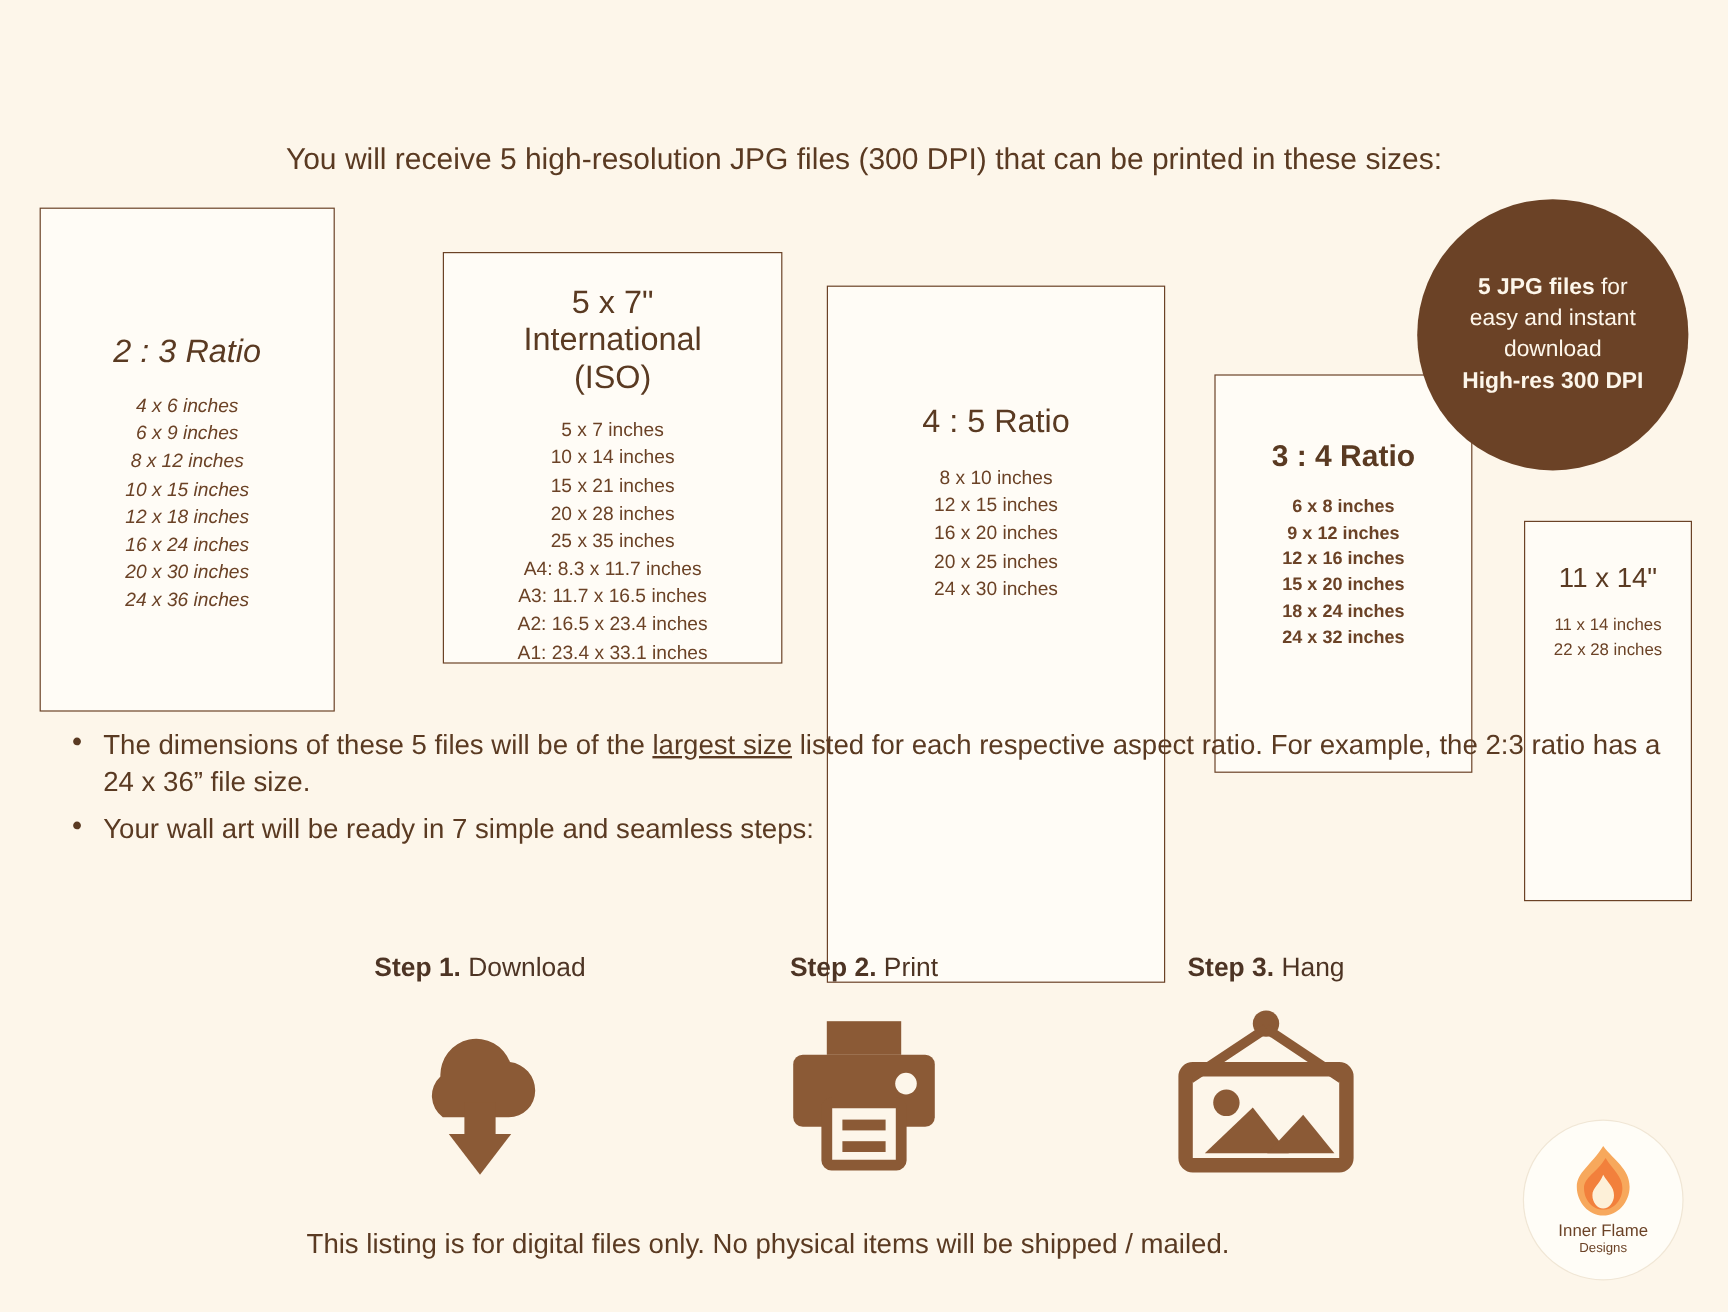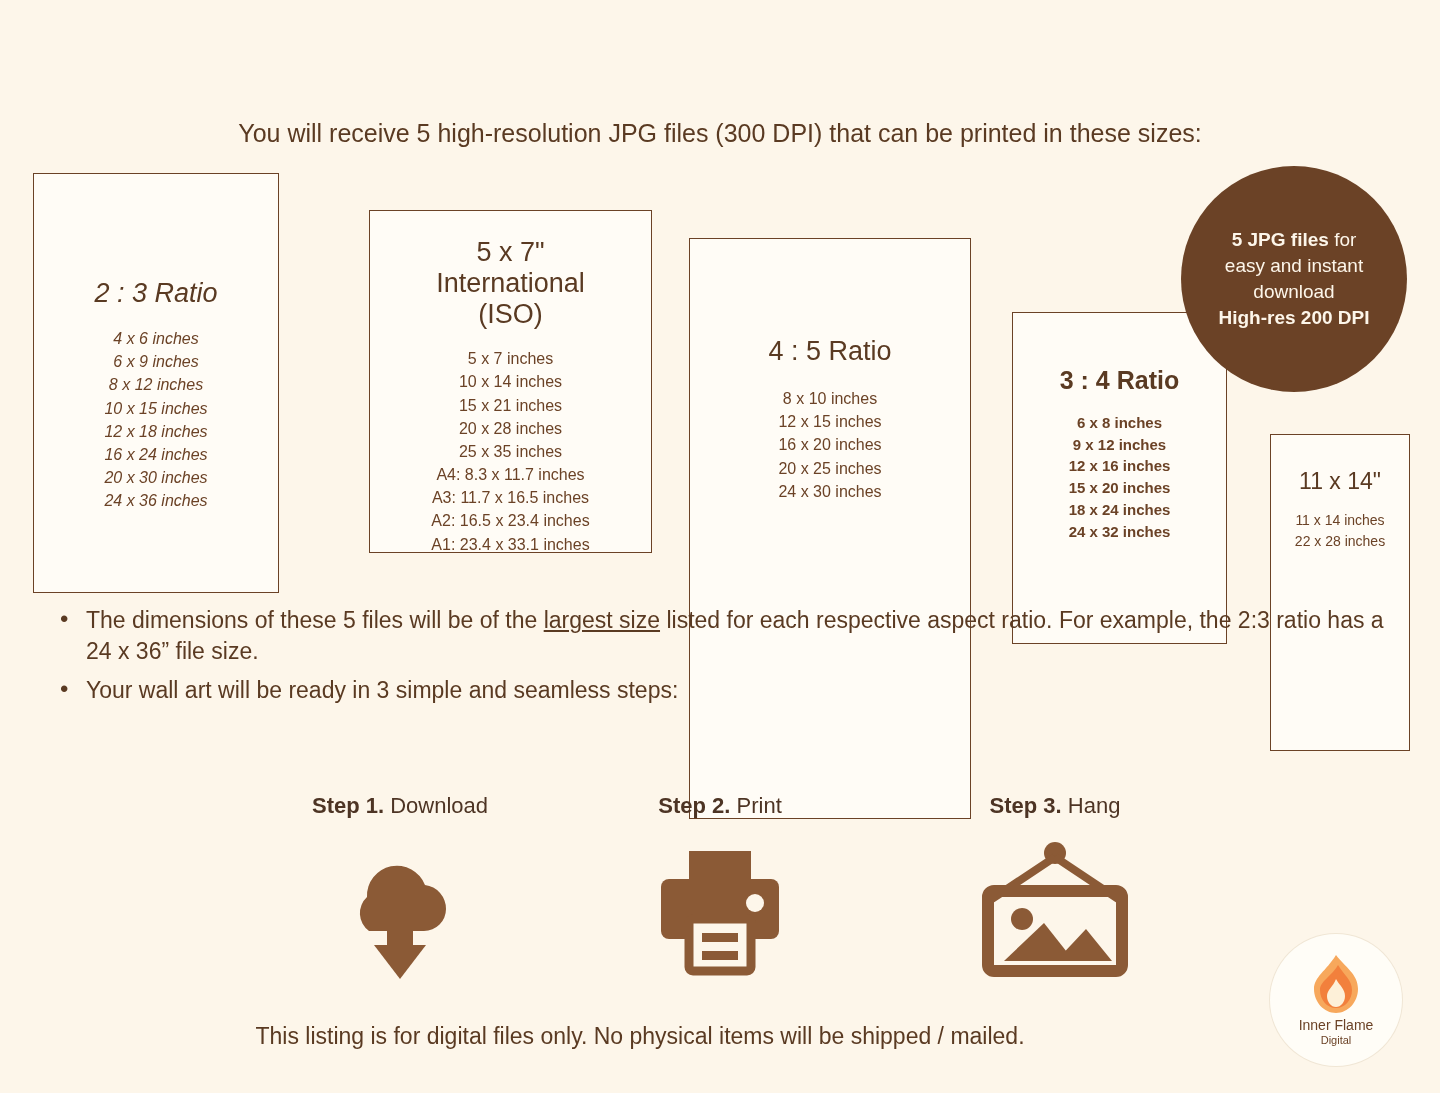--- a/index.html
+++ b/index.html
@@ -258,31 +258,31 @@
 22 x 28 inches</div>
     </div>
 
   </div>
 
   <div class="badge">
     <div class="badge-inner">
       <b>5 JPG files</b><span> for</span><br>
       <span>easy and instant</span><br>
       <span>download</span><br>
-      <b>High-res 200 DPI</b>
+      <b>High-res 300 DPI</b>
     </div>
   </div>
 
   <div class="bullets">
     <ul>
       <li>
         <span>The dimensions of these 5 files will be of the </span><span class="u">largest size</span><span> listed for each respective aspect ratio. For example, the 2:3 ratio has a 24 x 36” file size.</span>
       </li>
       <li>
-        <span>Your wall art will be ready in 3 simple and seamless steps:</span>
+        <span>Your wall art will be ready in 7 simple and seamless steps:</span>
       </li>
     </ul>
   </div>
 
   <div class="steps">
 
     <div class="step" id="step1">
       <div class="step-label">
         <b>Step 1.</b><span> Download</span>
       </div>
@@ -332,17 +332,17 @@
   <div class="footer">This listing is for digital files only. No physical items will be shipped / mailed.</div>
 
   <div class="logo">
     <svg width="56" height="62" viewBox="0 0 56 62" aria-hidden="true">
       <path d="M28 2c9 12 22 19 22 34 0 13-10 24-22 24S6 49 6 36C6 24 18 18 28 2z" fill="#f7a85c"></path>
       <path d="M30 12c6 10 14 15 14 25 0 10-7 18-16 18s-16-8-16-18c0-9 11-13 18-25z" fill="#f2803c"></path>
       <path d="M28 26c4 7 9 10 9 17 0 6-4 11-9 11s-9-5-9-11c0-6 6-9 9-17z" fill="#fdf0d8"></path>
     </svg>
     <div class="logo-text">
       <div class="l1">Inner Flame</div>
-      <div class="l2">Digital</div>
+      <div class="l2">Designs</div>
     </div>
   </div>
 
 </div>
 
 </body></html>

